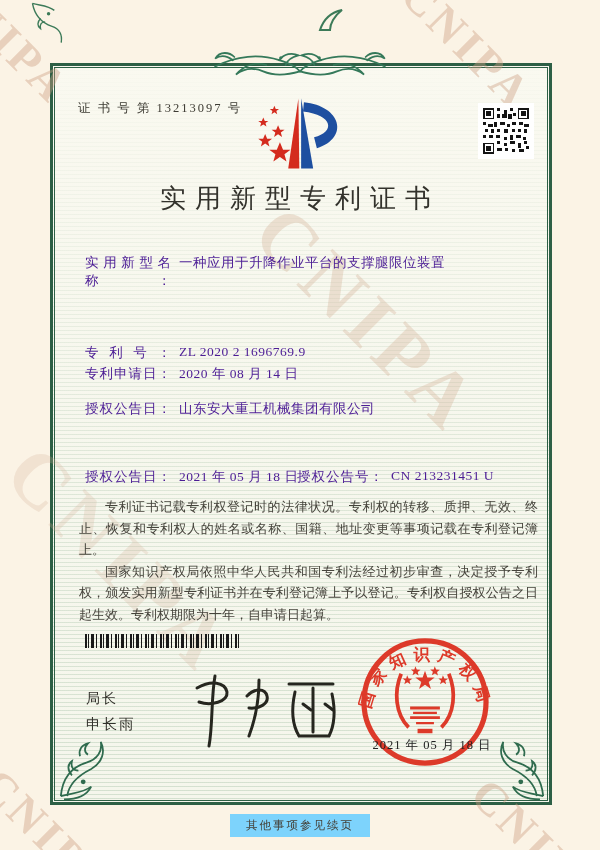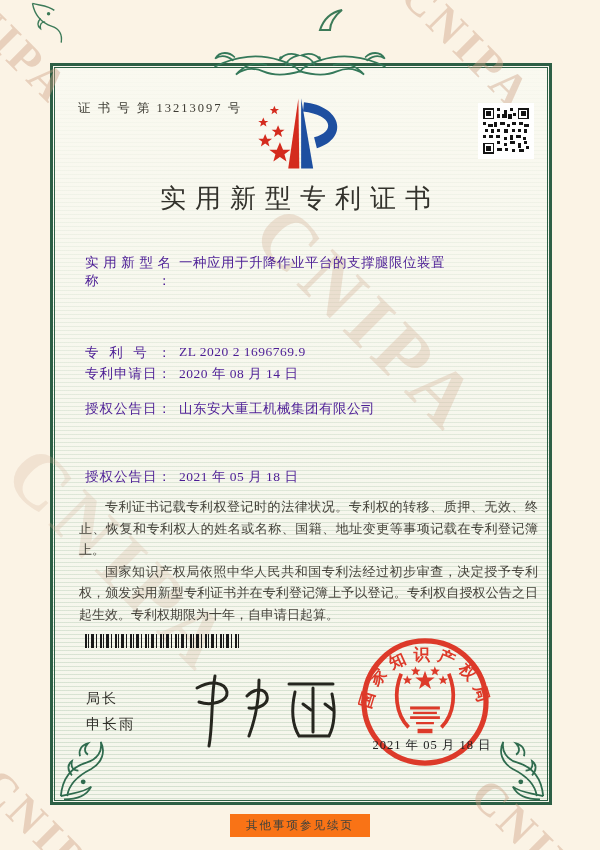--- a/index.html
+++ b/index.html
@@ -65,21 +65,21 @@
   .signer-name  { position:absolute; left:86px; top:715px; font-size:14.5px; color:#33322c; letter-spacing:2px; }
   .signature { position:absolute; left:185px; top:662px; width:170px; height:90px; }
 
   .seal { position:absolute; left:358px; top:635px; width:134px; height:134px; opacity:0.92; z-index:3; }
   .seal-date { position:absolute; left:352px; top:737px; width:160px; text-align:center;
     font-size:12.5px; color:#222; letter-spacing:1px; z-index:4; }
 
   .page-num { position:absolute; left:0; top:782px; width:600px; text-align:center; font-size:11.5px; color:#3e3c33; }
 
   .footer-note { position:absolute; left:50%; top:814px; transform:translateX(-50%);
-    background:#f97316; padding:4px 16px; font-size:11.5px; color:#45433b; letter-spacing:2px; z-index:2; }
+    background:#7dd3fc; padding:4px 16px; font-size:11.5px; color:#45433b; letter-spacing:2px; z-index:2; }
 
   .ornament { position:absolute; z-index:2; }
   .orn-top { left:212px; top:46px; width:176px; height:38px; }
   .sprig-tl { left:26px; top:0px; width:44px; height:46px; }
   .sprig-tc { left:316px; top:4px; width:30px; height:30px; }
   .corner-bl { left:56px; top:736px; width:56px; height:66px; }
   .corner-br { left:492px; top:736px; width:56px; height:66px; transform:scaleX(-1); }
 </style>
 </head>
 <body>
@@ -226,20 +226,23 @@
       <span class="flabel">专利号：</span><span class="fvalue">ZL 2020 2 1696769.9</span>
     </div>
     <div class="frow" style="top:365px;">
       <span class="flabel">专利申请日：</span><span class="fvalue">2020 年 08 月 14 日</span>
     </div>
     <div class="frow" style="top:400px;">
       <span class="flabel">授权公告日：</span><span class="fvalue">山东安大重工机械集团有限公司</span>
     </div>
     <div class="frow" style="top:468px;">
       <span class="flabel">授权公告日：</span><span class="fvalue">2021 年 05 月 18 日</span>
+      <span class="pair2">
+        <span class="flabel">授权公告号：</span><span class="fvalue">CN 213231451 U</span>
+      </span>
     </div>
 
     <div class="paras">
       <p>专利证书记载专利权登记时的法律状况。专利权的转移、质押、无效、终止、恢复和专利权人的姓名或名称、国籍、地址变更等事项记载在专利登记簿上。</p>
       <p>国家知识产权局依照中华人民共和国专利法经过初步审查，决定授予专利权，颁发实用新型专利证书并在专利登记簿上予以登记。专利权自授权公告之日起生效。专利权期限为十年，自申请日起算。</p>
     </div>
 
     <div class="barcode"></div>
 
     <div class="signer-title">局长</div>

